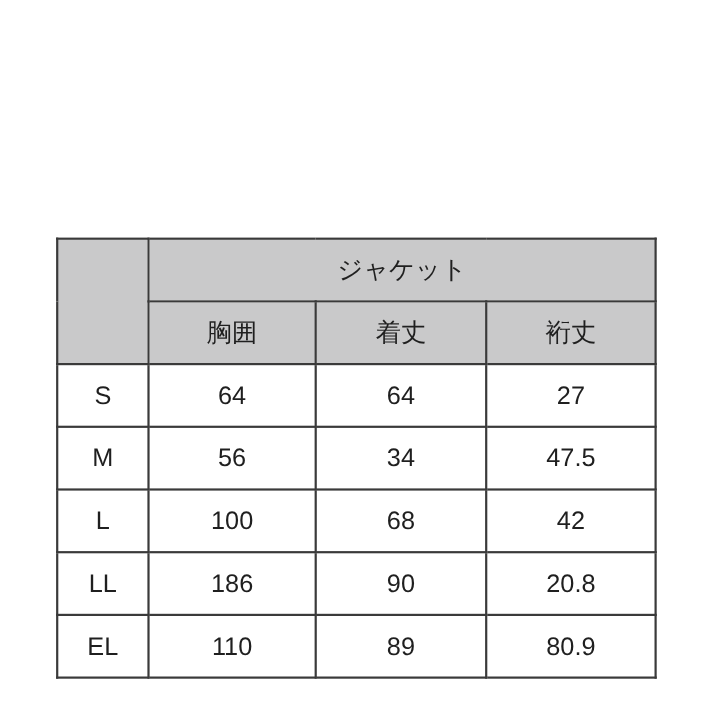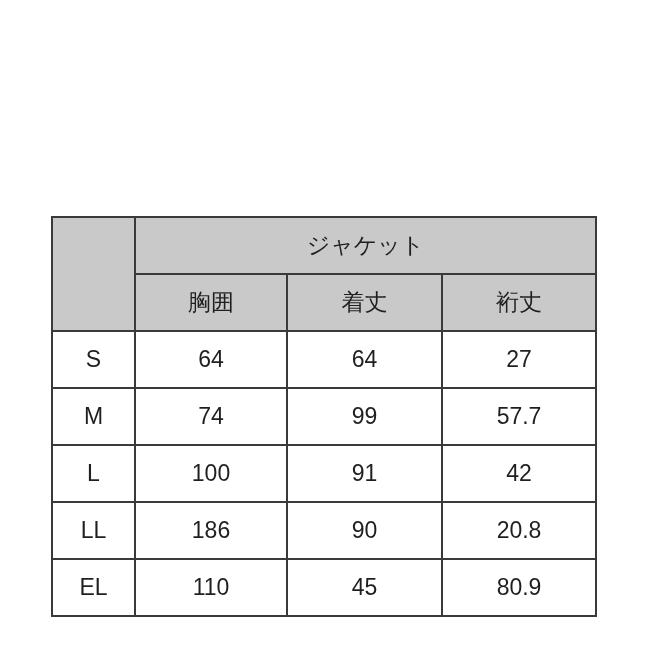--- a/index.html
+++ b/index.html
@@ -77,37 +77,37 @@
     </thead>
     <tbody>
       <tr class="data-row">
         <th class="rowhead">S</th>
         <td>64</td>
         <td>64</td>
         <td>27</td>
       </tr>
       <tr class="data-row">
         <th class="rowhead">M</th>
-        <td>74</td>
-        <td>99</td>
-        <td>57.7</td>
+        <td>56</td>
+        <td>34</td>
+        <td>47.5</td>
       </tr>
       <tr class="data-row">
         <th class="rowhead">L</th>
         <td>100</td>
-        <td>91</td>
+        <td>68</td>
         <td>42</td>
       </tr>
       <tr class="data-row">
         <th class="rowhead">LL</th>
         <td>186</td>
         <td>90</td>
         <td>20.8</td>
       </tr>
       <tr class="data-row">
         <th class="rowhead">EL</th>
         <td>110</td>
-        <td>45</td>
+        <td>89</td>
         <td>80.9</td>
       </tr>
     </tbody>
   </table>
 </div>
 
 </body></html>

